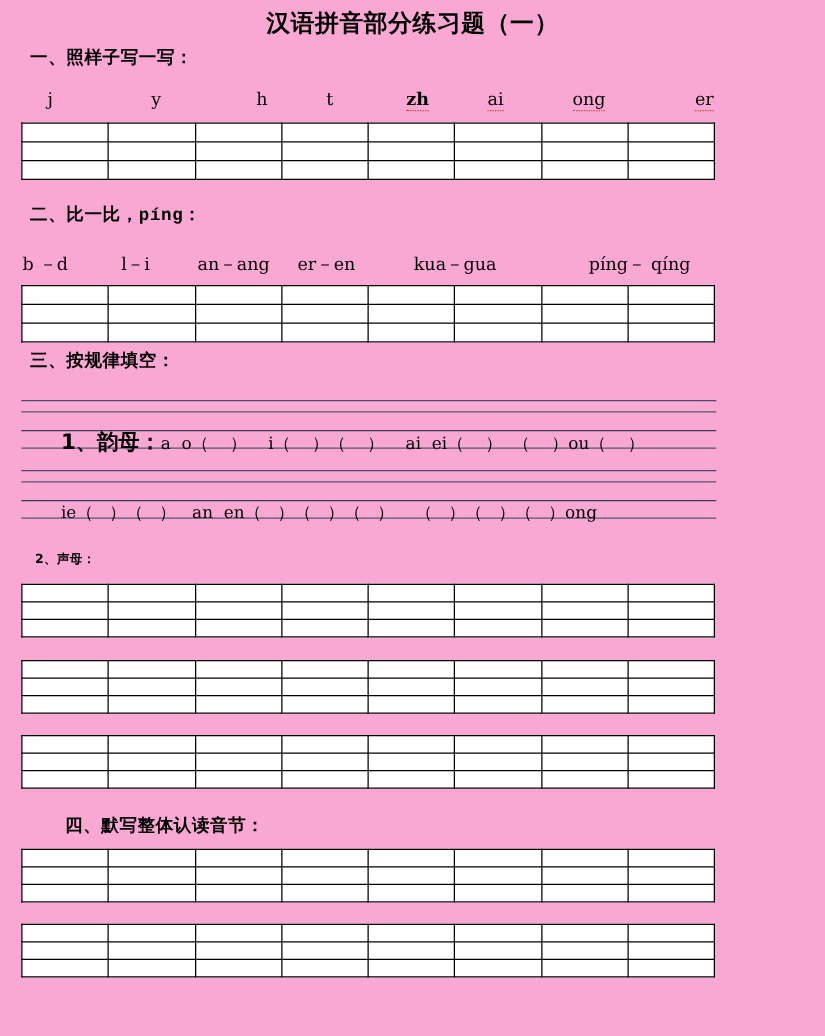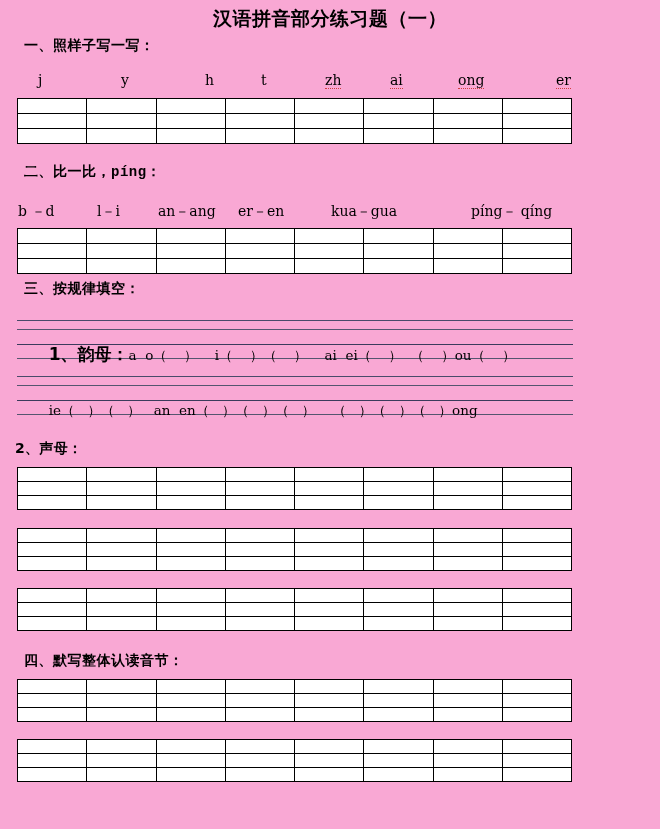--- a/index.html
+++ b/index.html
@@ -45,24 +45,24 @@
     left: 24px;
     font-family: Liberation Mono, monospace;
     font-weight: bold;
     font-size: 14px;
     letter-spacing: 0.5px;
     color: #000;
     white-space: nowrap;
   }
   .sub-heading {
     position: absolute;
-    left: 15px;
+    left: 28px;
     font-family: "DejaVu Sans", "Liberation Sans", sans-serif;
     font-weight: bold;
-    font-size: 14px;
+    font-size: 10px;
     letter-spacing: 0.3px;
     color: #000;
     white-space: nowrap;
   }
 
   
   .sample-row {
     position: absolute;
     left: 17px;
     width: 555px;
@@ -145,21 +145,21 @@
 
   <div class="doc-title">汉语拼音部分练习题（一）</div>
 
   <div class="sec-heading" style="top:37px;">一、照样子写一写：</div>
 
   <div class="sample-row" id="s1-samples" style="top:72px;">
       <span class="cellhead" style="left: 21px;">j</span>
       <span class="cellhead" style="left: 104px;">y</span>
       <span class="cellhead" style="left: 188px;">h</span>
       <span class="cellhead" style="left: 244px;">t</span>
-      <span class="cellhead" style="left: 308px;"><span class="sq">zh</span></span>
+      <span class="cellhead" style="left: 308px; font-weight: bold;"><span class="sq">zh</span></span>
       <span class="cellhead" style="left: 373px;"><span class="sq">ai</span></span>
       <span class="cellhead" style="left: 441px;"><span class="sq">ong</span></span>
       <span class="cellhead" style="left: 539px;"><span class="sq">er</span></span>
     </div>
 
   <table class="grid" id="s1-table" style="top:98px;">
       <tbody>
         <tr>
           <td></td>
           <td></td>
@@ -361,21 +361,21 @@
           <td></td>
           <td></td>
           <td></td>
           <td></td>
           <td></td>
           <td></td>
         </tr>
       </tbody>
     </table>
 
-  <div class="sec-heading" style="top:652px;">四、默写整体认读音节：</div>
+  <div class="sec-heading" style="top:652px;margin-left:28px;">四、默写整体认读音节：</div>
 
   <table class="grid thin" id="s4-table-a" style="top:679px;">
       <tbody>
         <tr>
           <td></td>
           <td></td>
           <td></td>
           <td></td>
           <td></td>
           <td></td>

